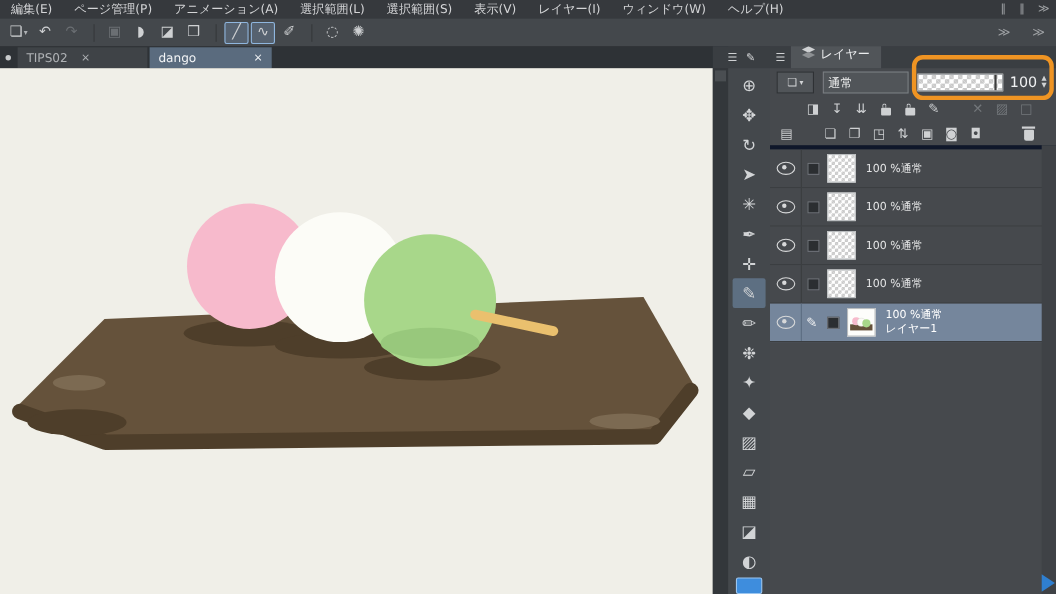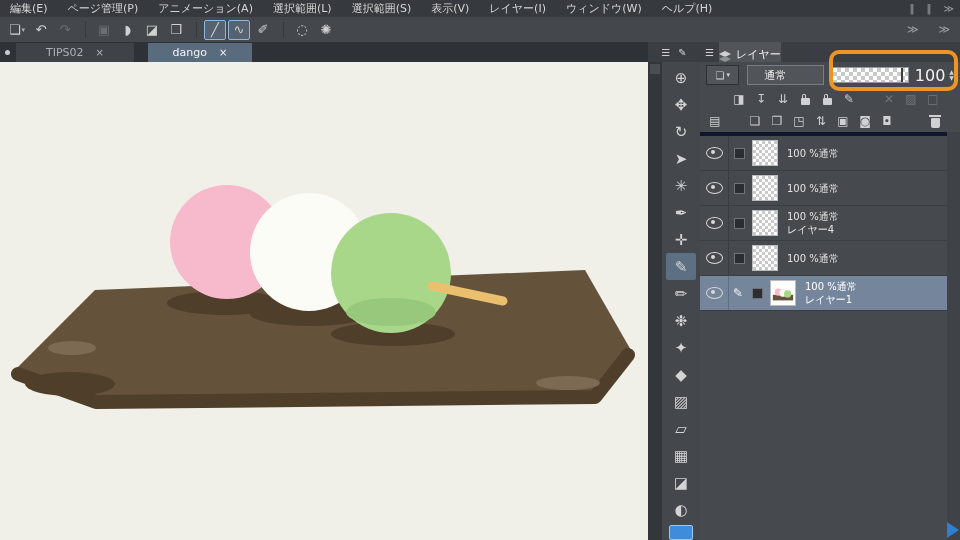--- a/index.html
+++ b/index.html
@@ -23,59 +23,59 @@
   .tbtn .caret{font-size:7px;margin-left:1px;color:#aeb1b4;}
   .tbtn.active{background:#566270;border:1px solid #8fb6de;box-sizing:border-box;}
   .tbtn.disabled{color:#6b6f73;}
   .tsep{width:1px;height:16px;background:#35383b;margin:0 7px;}
   .toolbar .spacer{flex:1;}
   .toolbar .overflow{color:#9ea1a4;font-size:11px;padding:0 10px;}
   
   .tabbar{position:absolute;left:0;top:42px;width:662px;height:20px;background:#2e3236;
     display:flex;align-items:flex-end;}
   .tabdot{width:5px;height:5px;border-radius:50%;background:#c8cacc;margin:0 6px 7px 5px;}
-  .tab{height:19px;display:flex;align-items:center;justify-content:center;
+  .tab{height:19px;display:flex;align-items:center;justify-content:flex-start;
     box-sizing:border-box;padding:0 8px;font-size:11px;background:#3f4347;color:#aeb1b4;
-    margin-right:14px;min-width:118px;}
-  .tab.active{background:#5a6b7e;color:#f2f4f6;min-width:104px;}
+    margin-right:2px;min-width:118px;}
+  .tab.active{background:#5a6b7e;color:#f2f4f6;min-width:104px;gap:40px;}
   .tab .x{font-size:10px;margin-left:12px;color:inherit;}
   
   .canvas{position:absolute;left:0;top:62px;width:648px;height:478px;background:#f0efe8;}
   
   .tools-header{position:absolute;left:648px;top:42px;width:52px;height:20px;background:#3a3e42;
     display:flex;align-items:center;justify-content:center;gap:8px;font-size:10px;color:#cfd1d3;}
   .scrollgutter{position:absolute;left:648px;top:62px;width:14px;height:478px;background:#33373b;}
   .scrollgutter .nub{position:absolute;left:2px;top:2px;width:10px;height:10px;background:#4a4e52;}
   
   .toolscol{position:absolute;left:662px;top:62px;width:38px;height:478px;background:#44484c;
     display:flex;flex-direction:column;align-items:center;padding-top:2px;box-sizing:border-box;}
   .tool{width:30px;height:27px;display:flex;align-items:center;justify-content:center;
     font-size:15px;color:#d2d4d6;border-radius:2px;}
   .tool.selected{background:#5d6f82;}
   .tool-swatch{width:22px;height:13px;background:#3e8ddd;border:1px solid #9cc6ef;
     border-radius:2px;margin-top:2px;}
   
   .layers{position:absolute;left:700px;top:42px;width:260px;height:498px;background:#46494d;}
   .lheader{height:20px;background:#3a3e42;display:flex;align-items:stretch;font-size:11px;}
   .lheader .hicon{display:flex;align-items:center;padding:0 5px;color:#cfd1d3;font-size:10px;}
-  .ltab{background:#515559;padding:0 0;display:flex;align-items:flex-end;gap:5px;color:#ebecee;}
+  .ltab{background:#515559;padding:0 10px;display:flex;align-items:flex-start;gap:5px;color:#ebecee;}
   .blendrow{height:26px;display:flex;align-items:center;padding:0 6px;gap:8px;}
   .opt-btn{width:34px;height:20px;background:#515559;border:1px solid #2e3134;box-sizing:border-box;
     display:flex;align-items:center;justify-content:center;gap:2px;font-size:10px;color:#d2d4d6;}
   .opt-btn .caret{font-size:7px;}
   .blend-select{width:78px;height:20px;background:#515559;border:1px solid #797d81;box-sizing:border-box;
-    display:flex;align-items:center;padding:0 16px;font-size:11px;color:#eceded;}
+    display:flex;align-items:center;padding:0 4px;font-size:11px;color:#eceded;}
   .checker{background-color:#fff;
     background-image:
       linear-gradient(45deg,#c9c9c9 25%,transparent 25%,transparent 75%,#c9c9c9 75%),
       linear-gradient(45deg,#c9c9c9 25%,transparent 25%,transparent 75%,#c9c9c9 75%);
     background-size:8px 8px;background-position:0 0,4px 4px;}
   .opslider{width:78px;height:16px;position:relative;border:1px solid #93969a;box-sizing:border-box;}
   .opslider .handle{position:absolute;right:5px;top:0;bottom:0;width:2px;background:#3c3c3c;}
-  .opnum{font-size:16px;color:#f0f1f2;margin-left:-2px;}
+  .opnum{font-size:13px;color:#f0f1f2;margin-left:-2px;}
   .stepper{display:flex;flex-direction:column;line-height:6px;font-size:6px;color:#cfd1d3;margin-left:-4px;}
   .propsrow{height:22px;display:flex;align-items:center;font-size:12px;color:#cfd1d3;}
   .propsrow .pic{width:22px;display:flex;align-items:center;justify-content:center;}
   .propsrow .dim{color:#73777b;}
   .propsrow .indent{width:28px;}
   .propsrow .sm-indent{width:4px;}
   .propsrow .gap{width:18px;}
   .propsrow .push{flex:1;}
   .lock{width:9px;height:7px;background:#cfd1d3;position:relative;display:inline-block;margin-top:4px;border-radius:1px;}
   .lock::before{content:"";position:absolute;left:1px;top:-4px;width:4px;height:4px;
@@ -321,21 +321,20 @@
         </span>
       <span class="c-edit"></span>
       <span class="c-chk">
           <span class="chk"></span>
         </span>
       <span class="c-thumb">
           <span class="thumb checker"></span>
         </span>
       <span class="c-meta">
         <div>100 %通常</div>
-        <div>レイヤー4</div>
       </span>
     </div>
 
     <div class="lrow">
       <span class="c-eye">
           <span class="eye"></span>
         </span>
       <span class="c-edit"></span>
       <span class="c-chk">
           <span class="chk"></span>

